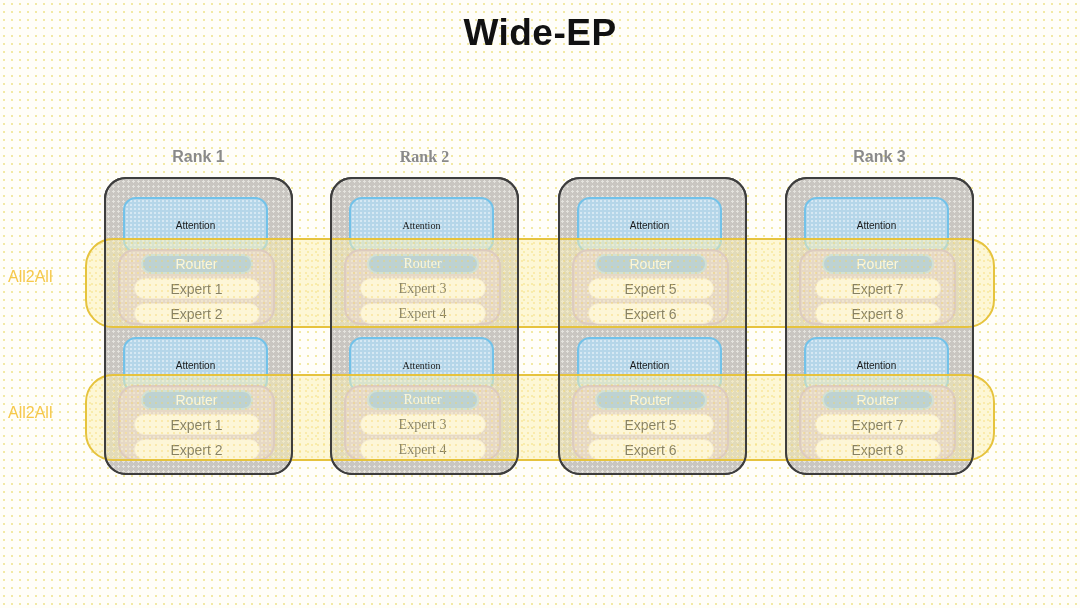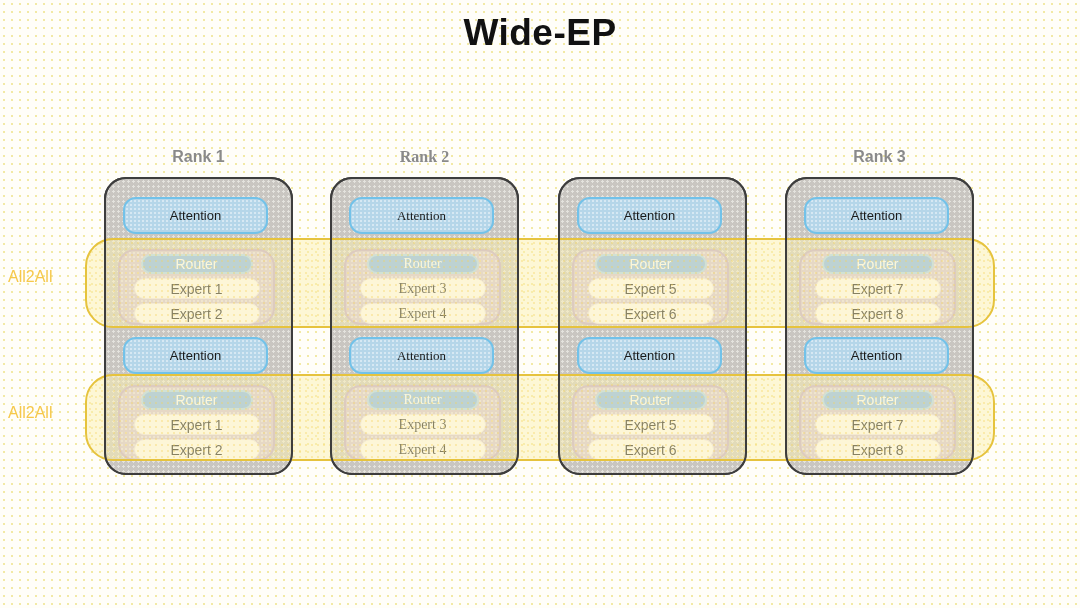--- a/index.html
+++ b/index.html
@@ -30,28 +30,28 @@
     border:2px solid #3d3d3d;border-radius:22px;
     box-sizing:border-box;z-index:1;
   }
   .rank-outline{
     position:absolute;top:177px;width:189px;height:298px;
     border:2px solid #3d3d3d;border-radius:22px;
     box-sizing:border-box;z-index:4;pointer-events:none;
     background:transparent;
   }
   .attention{
-    position:absolute;left:17px;width:145px;height:37px;
+    position:absolute;left:17px;width:145px;height:56px;
     background-color:#b5d6e9;
     background-image:radial-gradient(circle, rgba(255,255,255,0.45) 0.8px, transparent 1px);
     background-size:4px 4px;
     border:2px solid #72c2e9;border-radius:13px;
     box-sizing:border-box;
     display:flex;align-items:center;justify-content:center;
-    font-size:13px;color:#1a1a1a;text-align:right;
+    font-size:10px;color:#1a1a1a;text-align:right;
   }
   .att1{top:18px;} .att2{top:158px;}
   .moe{
     position:absolute;left:12px;width:157px;height:76px;
     background-color:#d0c1d8;
     background-image:radial-gradient(circle, rgba(255,255,255,0.4) 0.8px, transparent 1px);
     background-size:4px 4px;
     border:2px solid #bea6cd;border-radius:17px;
     box-sizing:border-box;
     display:flex;flex-direction:column;align-items:center;

